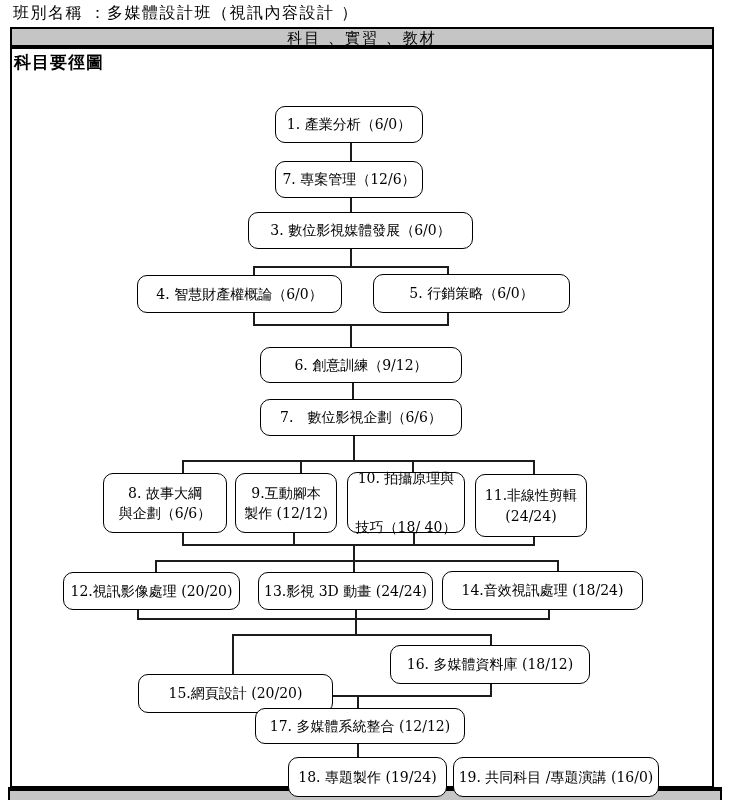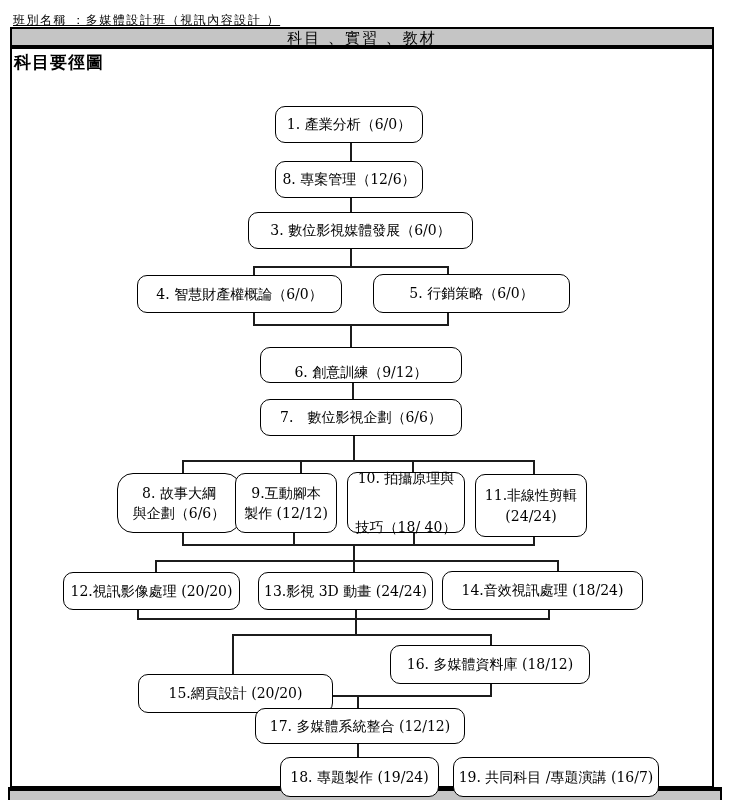--- a/index.html
+++ b/index.html
@@ -4,22 +4,22 @@
 <style>
   html,body { margin:0; padding:0; background:#ffffff; }
   body {
     width:742px; height:800px;
     font-family:"DejaVu Serif","Liberation Serif",serif;
     color:#000;
   }
   .page { position:relative; width:742px; height:800px; overflow:hidden; background:#fff; }
 
   .class-label {
-    position:absolute; left:13px; top:12px;
-    font-size:12px; letter-spacing:1.5px; white-space:nowrap;text-decoration:underline;
+    position:absolute; left:13px; top:3px;
+    font-size:16px; letter-spacing:1.5px; white-space:nowrap;
   }
 
   .header-bar {
     position:absolute; left:10px; top:27px; width:704px; height:20px;
     box-sizing:border-box;
     background:#c5c5c5; border:2px solid #000;
     display:flex; align-items:flex-start; justify-content:center;
     font-size:15px; letter-spacing:2px;
   }
 
@@ -100,38 +100,38 @@
       <div class="hline" style="left: 232px; top: 607px; width: 260px;"></div>
       <div class="vline" style="left: 232px; top: 607px; height: 63px;"></div>
       <div class="vline" style="left: 490px; top: 607px; height: 63px;"></div>
       <div class="hline" style="left: 232px; top: 668px; width: 260px;"></div>
       <div class="vline" style="left: 357px; top: 668px; height: 15px;"></div>
       <div class="vline" style="left: 357px; top: 715px; height: 17px;"></div>
       <div class="node" style="left: 275px; top: 79px; width: 148px; height: 37px;">
         <div>1. 產業分析（6/0）</div>
       </div>
       <div class="node" style="left: 275px; top: 134px; width: 148px; height: 37px;">
-        <div>8. 專案管理（12/6）</div>
+        <div>7. 專案管理（12/6）</div>
       </div>
       <div class="node" style="left: 248px; top: 185px; width: 225px; height: 37px;">
         <div>3. 數位影視媒體發展（6/0）</div>
       </div>
       <div class="node" style="left: 137px; top: 248px; width: 205px; height: 38px;">
         <div>4. 智慧財產權概論（6/0）</div>
       </div>
       <div class="node" style="left: 373px; top: 247px; width: 197px; height: 39px;">
         <div>5. 行銷策略（6/0）</div>
       </div>
-      <div class="node" style="left: 260px; top: 320px; width: 202px; height: 36px; justify-content: flex-end;">
+      <div class="node" style="left: 260px; top: 320px; width: 202px; height: 36px;">
         <div>6. 創意訓練（9/12）</div>
       </div>
       <div class="node" style="left: 260px; top: 372px; width: 202px; height: 37px;">
         <div>7.　數位影視企劃（6/6）</div>
       </div>
-      <div class="node" style="left: 117px; top: 446px; width: 124px; height: 60px; border-radius: 16px;">
+      <div class="node" style="left: 103px; top: 446px; width: 124px; height: 60px;">
         <div>8. 故事大綱</div>
         <div>與企劃（6/6）</div>
       </div>
       <div class="node" style="left: 235px; top: 446px; width: 102px; height: 60px; text-align: center;">
         <div>9.互動腳本</div>
         <div>製作 (12/12)</div>
       </div>
       <div class="node" style="left: 347px; top: 445px; width: 118px; height: 61px; gap: 29px;">
         <div>10. 拍攝原理與</div>
         <div>技巧（18/ 40）</div>
@@ -151,23 +151,23 @@
       </div>
       <div class="node" style="left: 138px; top: 647px; width: 195px; height: 39px;">
         <div>15.網頁設計 (20/20)</div>
       </div>
       <div class="node" style="left: 390px; top: 618px; width: 200px; height: 39px;">
         <div>16. 多媒體資料庫 (18/12)</div>
       </div>
       <div class="node" style="left: 255px; top: 681px; width: 210px; height: 36px;">
         <div>17. 多媒體系統整合 (12/12)</div>
       </div>
-      <div class="node" style="left: 280px; top: 730px; width: 159px; height: 40px;">
+      <div class="node" style="left: 288px; top: 730px; width: 159px; height: 40px;">
         <div>18. 專題製作 (19/24)</div>
       </div>
       <div class="node" style="left: 453px; top: 730px; width: 206px; height: 40px;">
-        <div>19. 共同科目 /專題演講 (16/7)</div>
+        <div>19. 共同科目 /專題演講 (16/0)</div>
       </div>
     </div>
 
   <div class="bottom-bar"></div>
 
 </div>
 
 </body></html>

